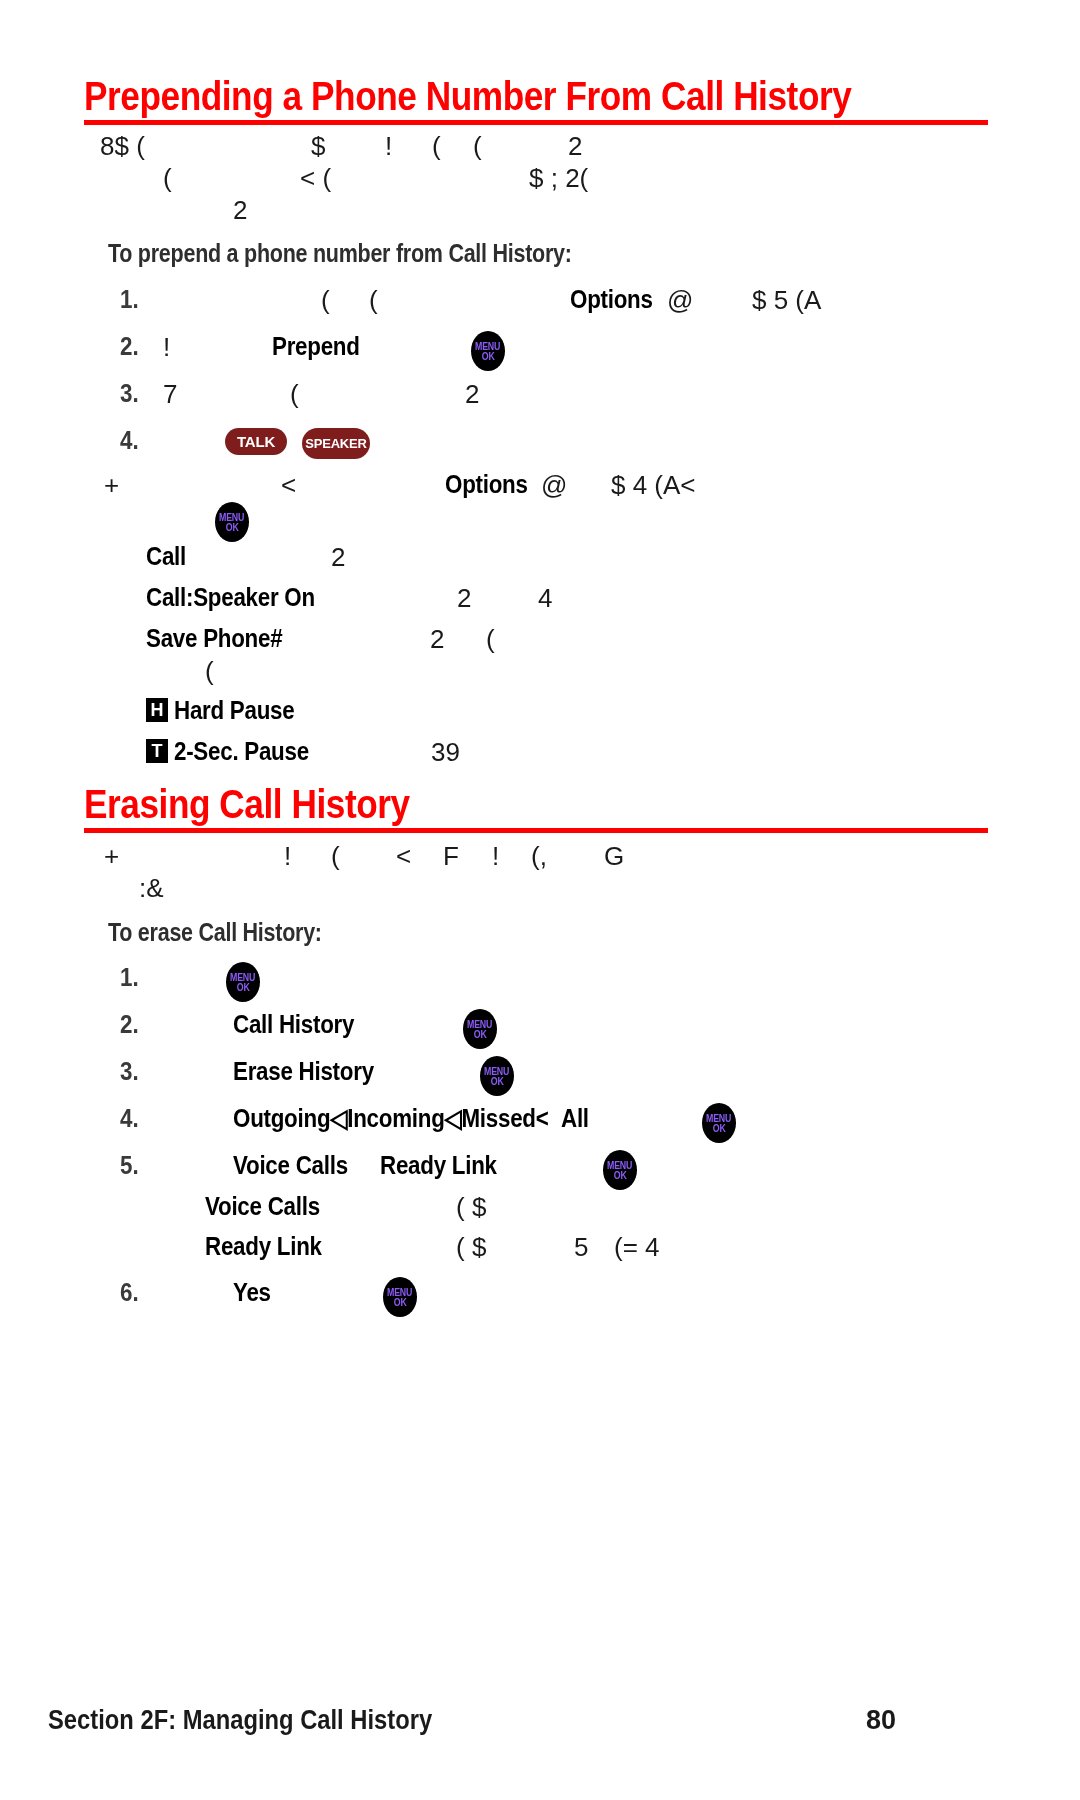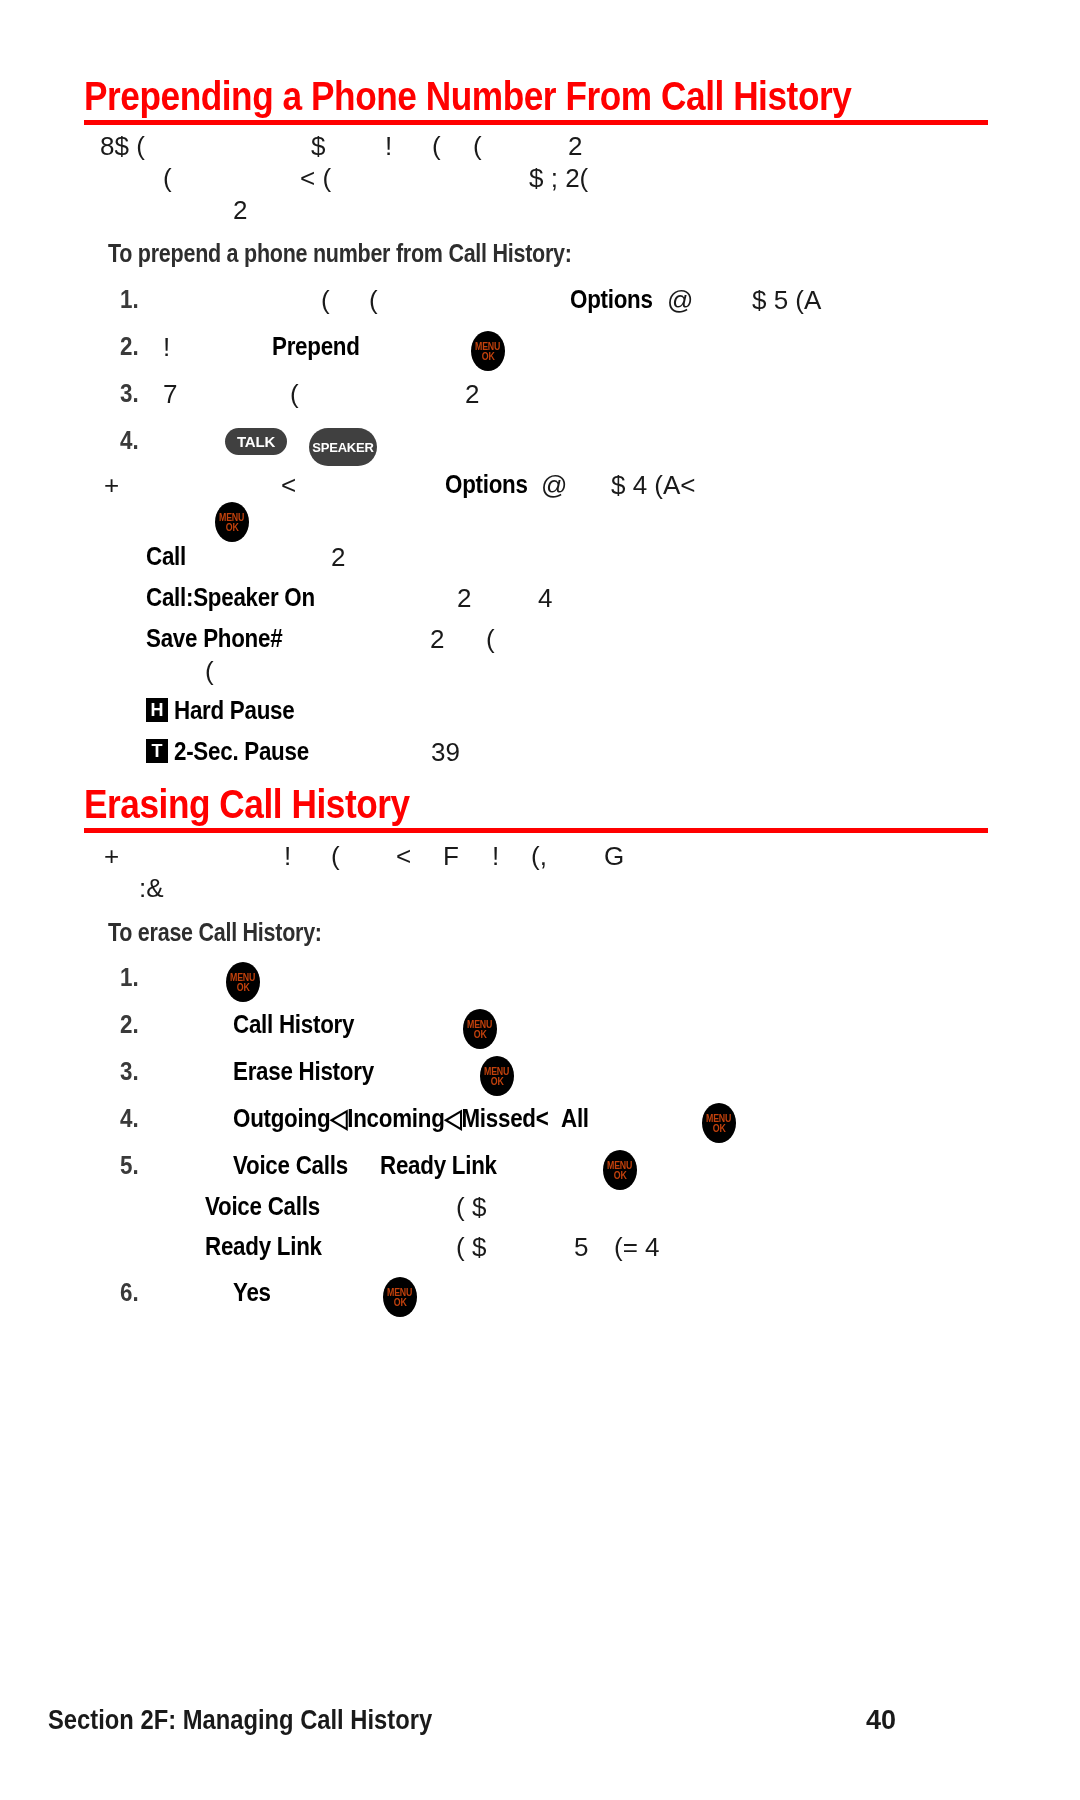--- a/index.html
+++ b/index.html
@@ -63,21 +63,21 @@
   .glyph {
     font-weight: normal;
     color: #1a1a1a;
   }
 
   
   .key-menuok {
     position: absolute;
     background: #000000;
     border-radius: 50%;
-    color: #c2410c;
+    color: #8b5cf6;
     text-align: center;
     display: flex;
     flex-direction: column;
     align-items: center;
     justify-content: center;
     font-weight: bold;
     font-stretch: condensed;
     line-height: 1;
   }
   .key-menuok .l1 {
@@ -86,21 +86,21 @@
     letter-spacing: -0.3px;
   }
   .key-menuok .l2 {
     font-size: 11px;
     transform: scaleX(0.8);
     margin-top: -1px;
   }
 
   .key-pill {
     position: absolute;
-    background: #404040;
+    background: #7f1d1d;
     border-radius: 999px;
     color: #ffffff;
     display: flex;
     align-items: center;
     justify-content: center;
     font-weight: bold;
     font-stretch: condensed;
     line-height: 1;
     letter-spacing: -0.2px;
   }
@@ -173,21 +173,21 @@
 
   <span class="run num" style="left:120px; top:380px; font-size:26px;">3.</span>
   <span class="run glyph" style="left:163px; top:381px; font-size:26px;">7</span>
   <span class="run glyph" style="left:290px; top:381px; font-size:26px;">(</span>
   <span class="run glyph" style="left:465px; top:381px; font-size:26px;">2</span>
 
   <span class="run num" style="left:120px; top:427px; font-size:26px;">4.</span>
   <div class="key-pill" style="left:225px; top:428px; width:62px; height:27px; font-size:15px;">
     <span>TALK</span>
   </div>
-  <div class="key-pill" style="left:309px; top:428px; width:68px; height:38px; font-size:13px;">
+  <div class="key-pill" style="left:302px; top:428px; width:68px; height:31px; font-size:13px;">
     <span>SPEAKER</span>
   </div>
 
   <span class="run glyph" style="left:104px; top:472px; font-size:26px;">+</span>
   <span class="run glyph" style="left:281px; top:472px; font-size:26px;">&lt;</span>
   <span class="run bold" style="left:445px; top:471px; font-size:26px;">Options</span>
   <span class="run glyph" style="left:541px; top:472px; font-size:26px;">@</span>
   <span class="run glyph" style="left:611px; top:472px; font-size:26px;">$ 4 (A&lt;</span>
   <div class="key-menuok" style="left:215px; top:502px; width:34px; height:40px;">
     <span class="l1">MENU</span>
@@ -277,15 +277,15 @@
   <span class="run glyph" style="left:614px; top:1234px; font-size:26px;">(= 4</span>
 
   <span class="run num" style="left:120px; top:1279px; font-size:26px;">6.</span>
   <span class="run bold" style="left:233px; top:1279px; font-size:26px;">Yes</span>
   <div class="key-menuok" style="left:383px; top:1277px; width:34px; height:40px;">
     <span class="l1">MENU</span>
     <span class="l2">OK</span>
   </div>
 
   <div class="footer-text" style="left:48px; top:1705px; font-size:27px;">Section 2F: Managing Call History</div>
-  <div class="footer-page" style="left:866px; top:1705px; font-size:27px;">40</div>
+  <div class="footer-page" style="left:866px; top:1705px; font-size:27px;">80</div>
 
 </div>
 
 </body></html>

